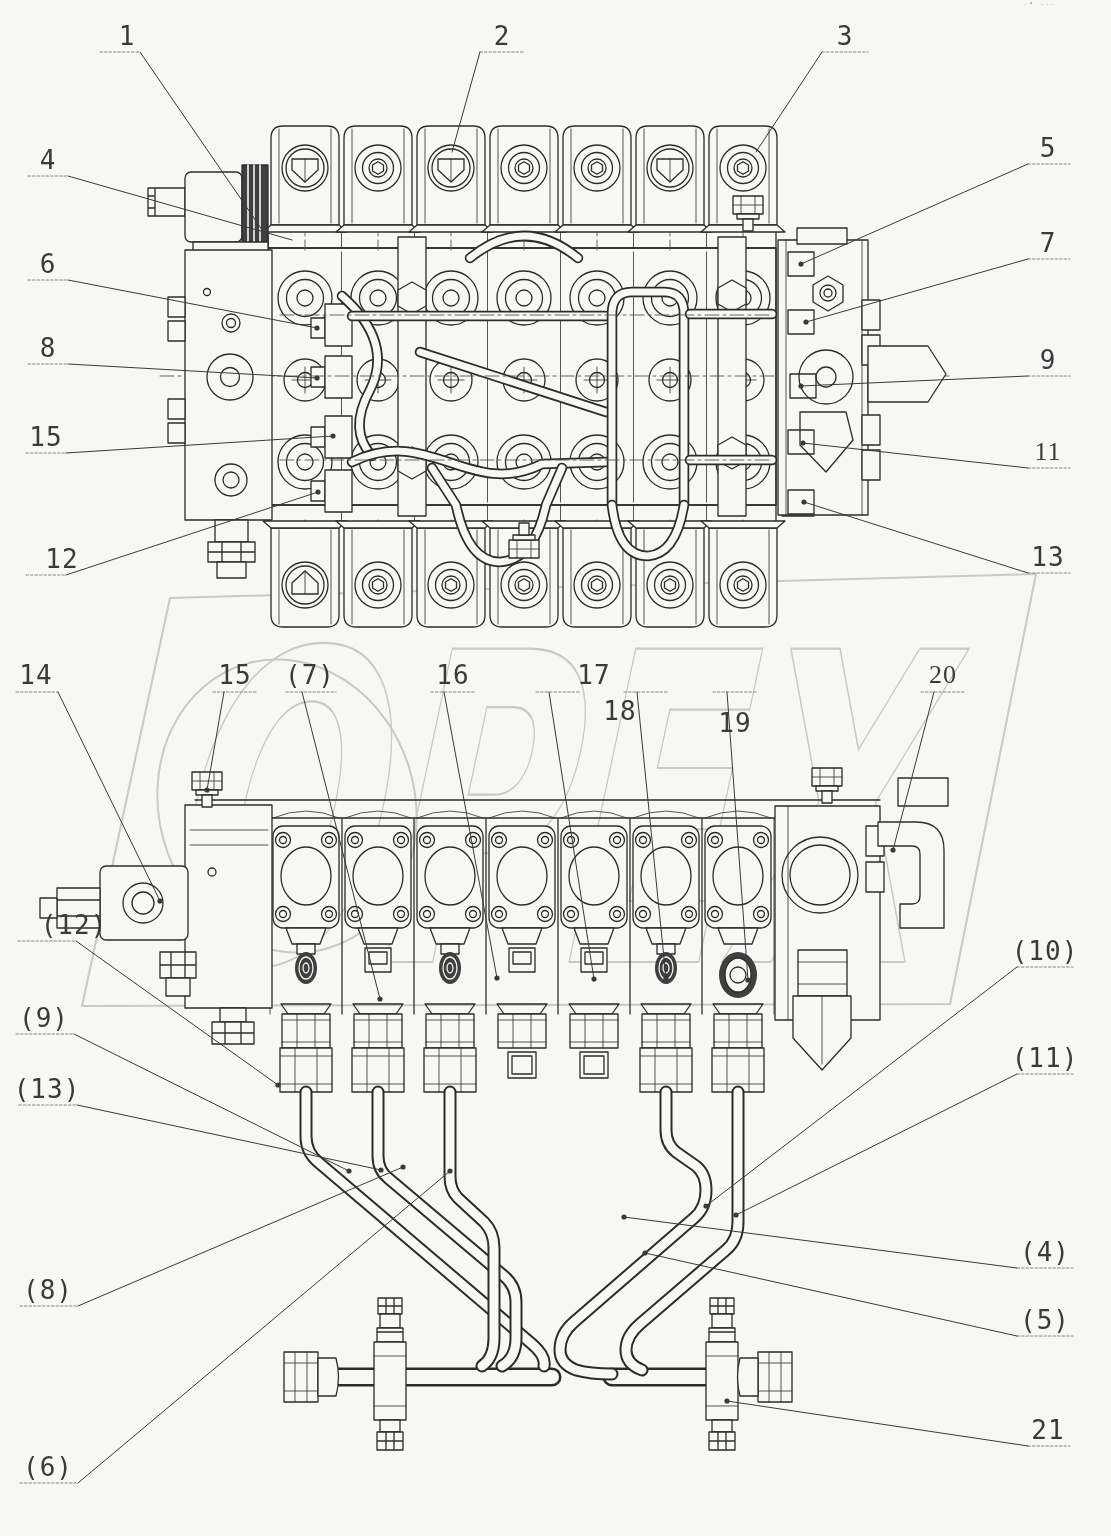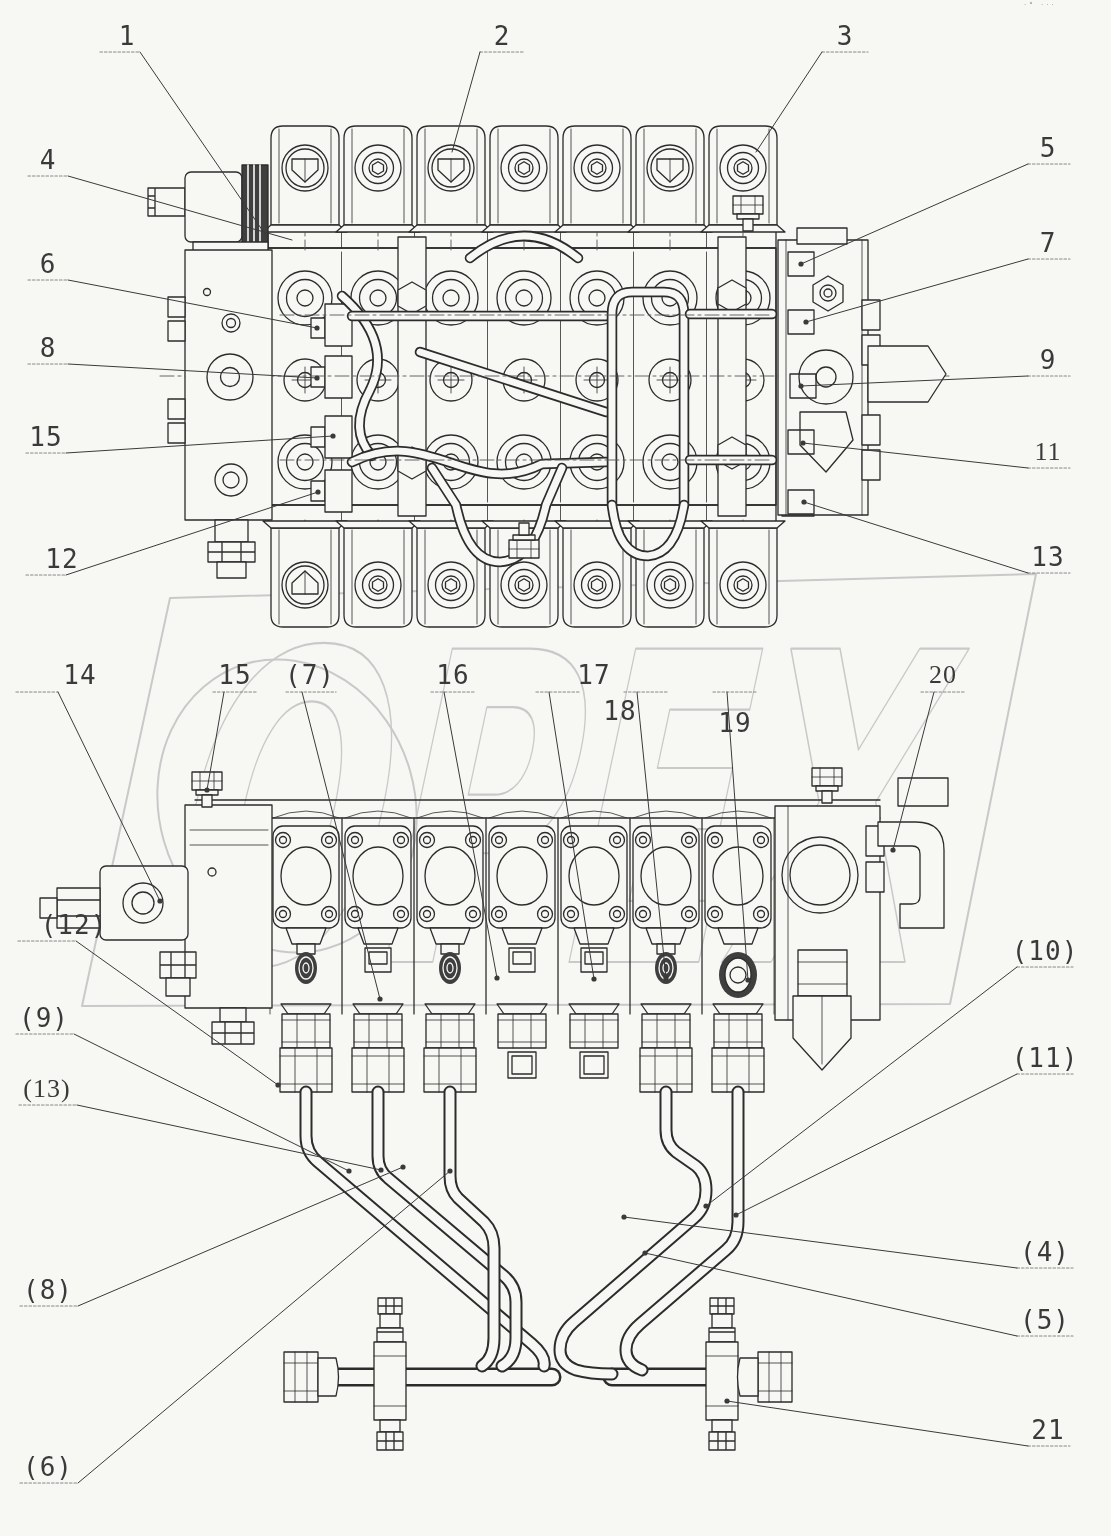--- a/index.html
+++ b/index.html
@@ -520,31 +520,31 @@
       <div class="callout" style="left: 48px; top: 160px;">4</div>
       <div class="callout" style="left: 48px; top: 264px;">6</div>
       <div class="callout" style="left: 48px; top: 348px;">8</div>
       <div class="callout" style="left: 46px; top: 437px;">15</div>
       <div class="callout" style="left: 46px; top: 559px; margin-left: 16px;">12</div>
       <div class="callout" style="left: 1048px; top: 148px;">5</div>
       <div class="callout" style="left: 1048px; top: 243px;">7</div>
       <div class="callout" style="left: 1048px; top: 360px;">9</div>
       <div class="callout" style="left: 1048px; top: 452px; font-family: Liberation Serif, serif;">11</div>
       <div class="callout" style="left: 1048px; top: 557px; text-align: center;">13</div>
-      <div class="callout" style="left: 36px; top: 675px; margin-left: 44px;">14</div>
+      <div class="callout" style="left: 36px; top: 675px;">14</div>
       <div class="callout" style="left: 235px; top: 675px;">15</div>
       <div class="callout" style="left: 310px; top: 675px;">(7)</div>
       <div class="callout" style="left: 453px; top: 675px;">16</div>
       <div class="callout" style="left: 558px; top: 675px; margin-left: 36px;">17</div>
       <div class="callout" style="left: 620px; top: 675px; margin-top: 36px;">18</div>
       <div class="callout" style="left: 735px; top: 675px; margin-top: 48px;">19</div>
       <div class="callout" style="left: 943px; top: 675px; font-family: Liberation Serif, serif;">20</div>
       <div class="callout" style="left: 46px; top: 925px; margin-left: 28px;">(12)</div>
       <div class="callout" style="left: 44px; top: 1018px;">(9)</div>
-      <div class="callout" style="left: 47px; top: 1089px; font-family: Liberation Serif, serif;">(13)</div>
+      <div class="callout" style="left: 47px; top: 1089px;">(13)</div>
       <div class="callout" style="left: 48px; top: 1290px;">(8)</div>
       <div class="callout" style="left: 48px; top: 1467px;">(6)</div>
       <div class="callout" style="left: 1045px; top: 951px;">(10)</div>
       <div class="callout" style="left: 1045px; top: 1058px;">(11)</div>
       <div class="callout" style="left: 1045px; top: 1252px;">(4)</div>
       <div class="callout" style="left: 1045px; top: 1320px;">(5)</div>
       <div class="callout" style="left: 1048px; top: 1430px;">21</div>
     </div>
 
 <div class="corner-mark">·° ···</div>

